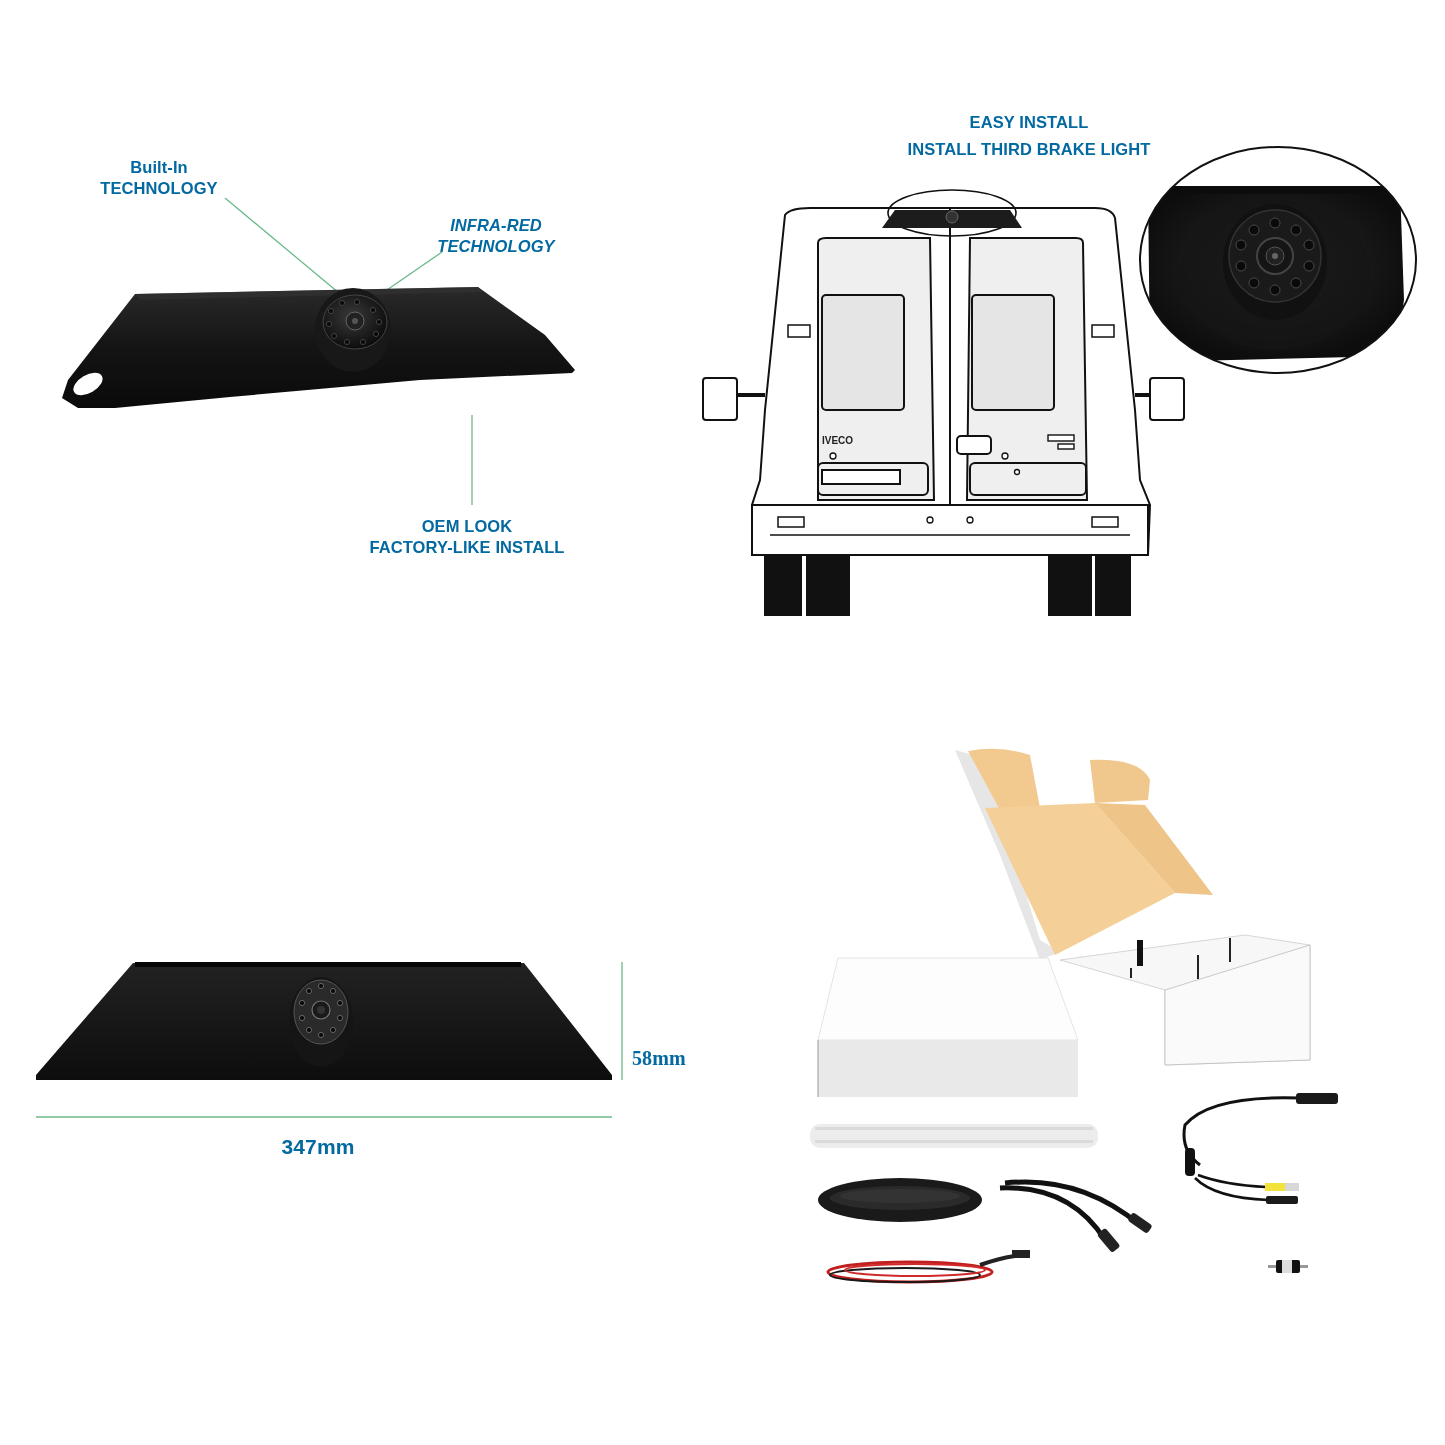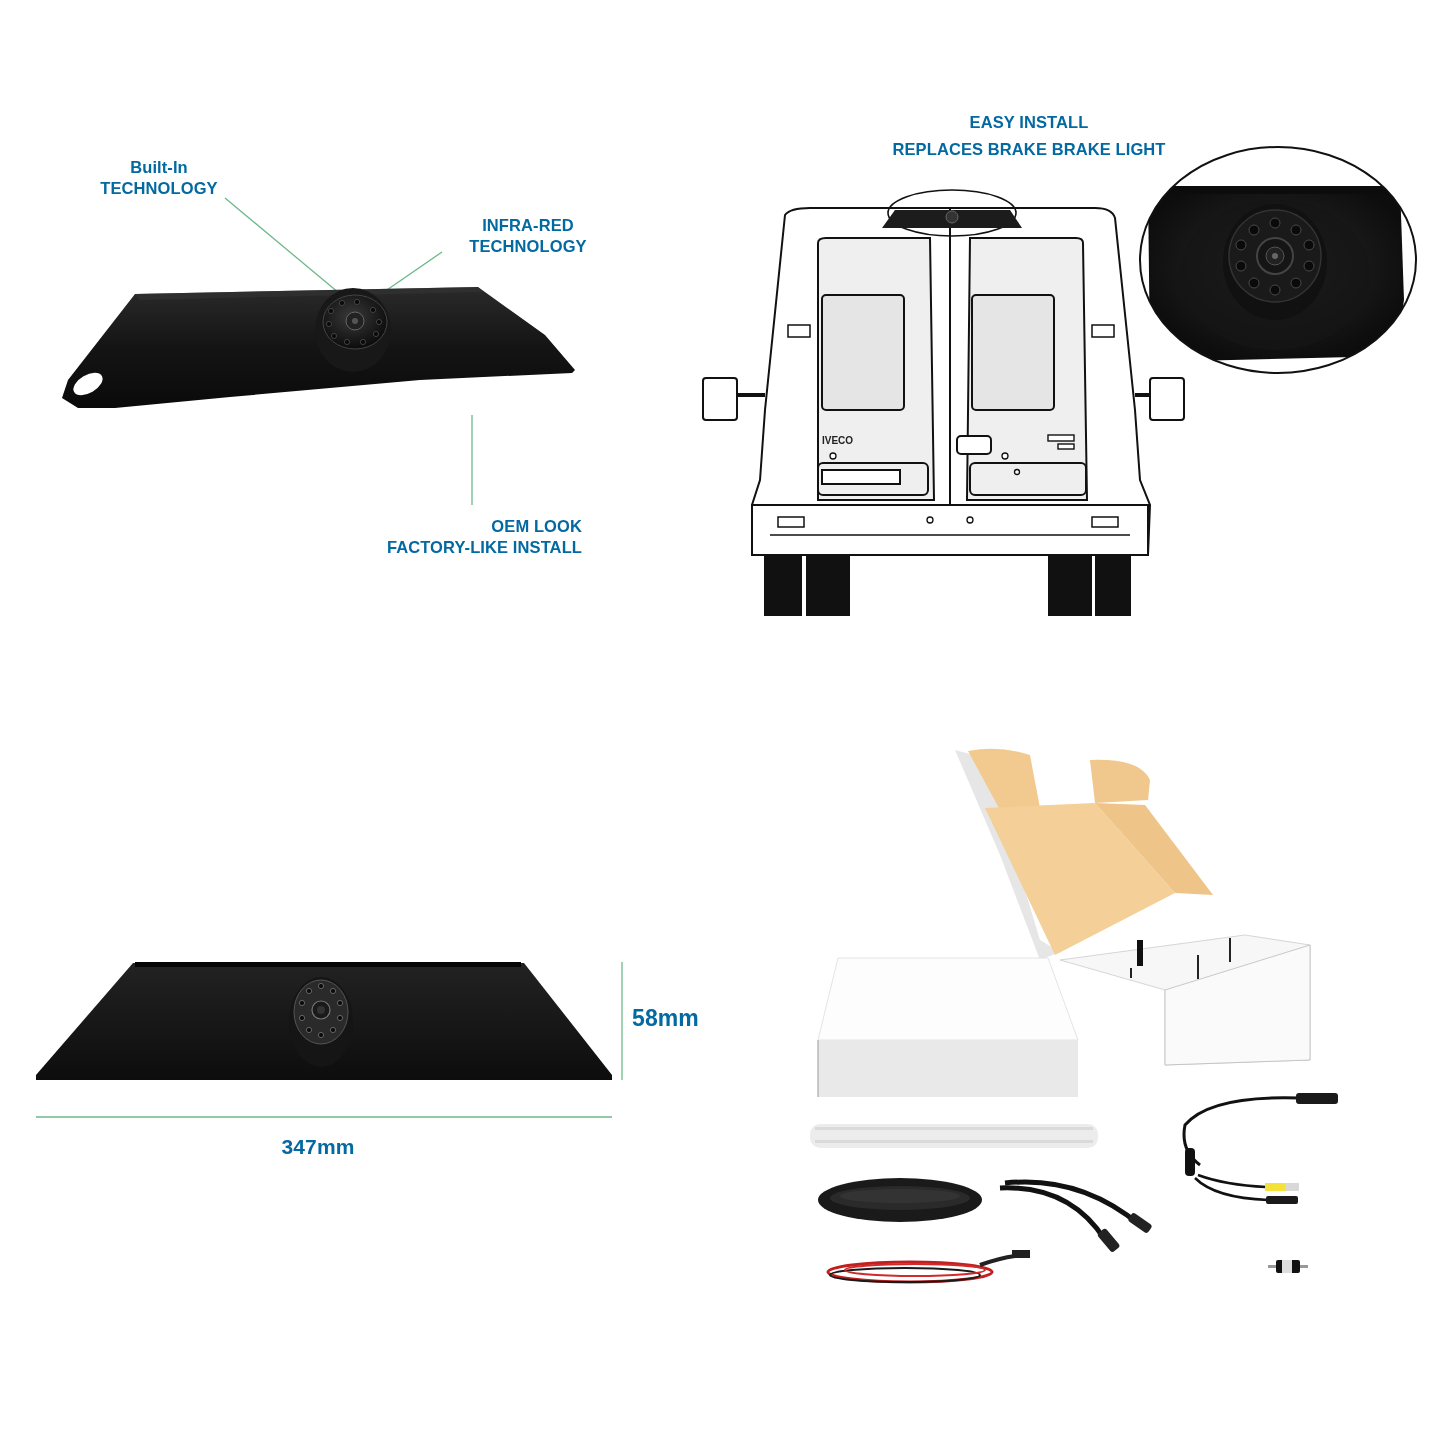--- a/index.html
+++ b/index.html
@@ -13,25 +13,25 @@
   svg { position: absolute; overflow: visible; }
 </style>
 </head>
 <body>
 
 <div>
   <div class="label" style="left:92px; top:157px; width:134px;">
     <span>Built-In</span>
     <span>TECHNOLOGY</span>
   </div>
-  <div class="label" style="left:457px; top:215px; width:142px;">
+  <div class="label" style="left:425px; top:215px; width:142px;font-style:italic;">
     <span>INFRA-RED</span>
     <span>TECHNOLOGY</span>
   </div>
-  <div class="label" style="left:352px; top:516px; width:230px;text-align:right;">
+  <div class="label" style="left:352px; top:516px; width:230px;">
     <span>OEM LOOK</span>
     <span>FACTORY-LIKE INSTALL</span>
   </div>
 
   <svg width="1445" height="1445" style="left:0;top:0;">
     <defs>
       <linearGradient id="barG1" x1="0" y1="0" x2="0" y2="1">
         <stop offset="0" stop-color="#2a2a2a"></stop>
         <stop offset="0.5" stop-color="#141414"></stop>
         <stop offset="1" stop-color="#0a0a0a"></stop>
@@ -65,21 +65,21 @@
         <circle cx="363" cy="342" r="2.6"></circle>
     </g>
     <circle cx="355" cy="321" r="9" fill="#222" stroke="#666" stroke-width="1"></circle>
     <circle cx="355" cy="321" r="3" fill="#555"></circle>
   </svg>
 </div>
 
 <div>
   <div class="label" style="left:870px; top:109px; width:318px; line-height:27px;">
     <span>EASY INSTALL</span>
-    <span>REPLACES BRAKE BRAKE LIGHT</span>
+    <span>INSTALL THIRD BRAKE LIGHT</span>
   </div>
 
   <svg width="1445" height="1445" style="left:0;top:0;">
     <g stroke="#111" stroke-width="2" fill="#fff">
 
       <path d="M785,215 Q790,208 810,208 L1095,208 Q1112,208 1115,218 L1135,410 L1140,480 L1150,505 L1148,555 L752,555 L752,505 L760,480 L765,410 Z" fill="#fff"></path>
 
       <rect x="765" y="555" width="36" height="60" fill="#111"></rect>
       <rect x="807" y="555" width="42" height="60" fill="#111"></rect>
       <rect x="1049" y="555" width="42" height="60" fill="#111"></rect>
@@ -182,21 +182,21 @@
         <circle cx="340" cy="1018" r="2.6"></circle>
       <circle cx="309" cy="1030" r="2.6"></circle>
         <circle cx="333" cy="1030" r="2.6"></circle>
       <circle cx="321" cy="1035" r="2.6"></circle>
     </g>
     <circle cx="321" cy="1010" r="9" fill="#1a1a1a" stroke="#777" stroke-width="1.2"></circle>
     <circle cx="321" cy="1010" r="4" fill="#333"></circle>
     <line x1="622" y1="962" x2="622" y2="1080" stroke="#6cb88a" stroke-width="1.3"></line>
     <line x1="36" y1="1117" x2="612" y2="1117" stroke="#6cb88a" stroke-width="1.3"></line>
   </svg>
-  <div class="label" style="left:632px; top:1008px; font-size:23px;">58mm</div>
+  <div class="label" style="left:632px; top:1048px; font-size:20px;font-family:Liberation Serif, serif;">58mm</div>
   <div class="label" style="left:270px; top:1136px; width:96px; font-size:21px;">347mm</div>
 </div>
 
 <div>
   <svg width="1445" height="1445" style="left:0;top:0;">
 
     <path d="M955,750 L985,758 L1040,940 L1060,952 L1040,960 L1000,855 Z" fill="#e6e6e6"></path>
     <path d="M968,751 Q1000,745 1030,755 L1040,808 L1000,810 Z" fill="#f2c98f"></path>
     <path d="M985,808 L1095,803 L1175,893 L1055,955 Z" fill="#f4cf97"></path>
     <path d="M1095,803 L1145,805 L1213,895 L1175,893 Z" fill="#eec488"></path>

